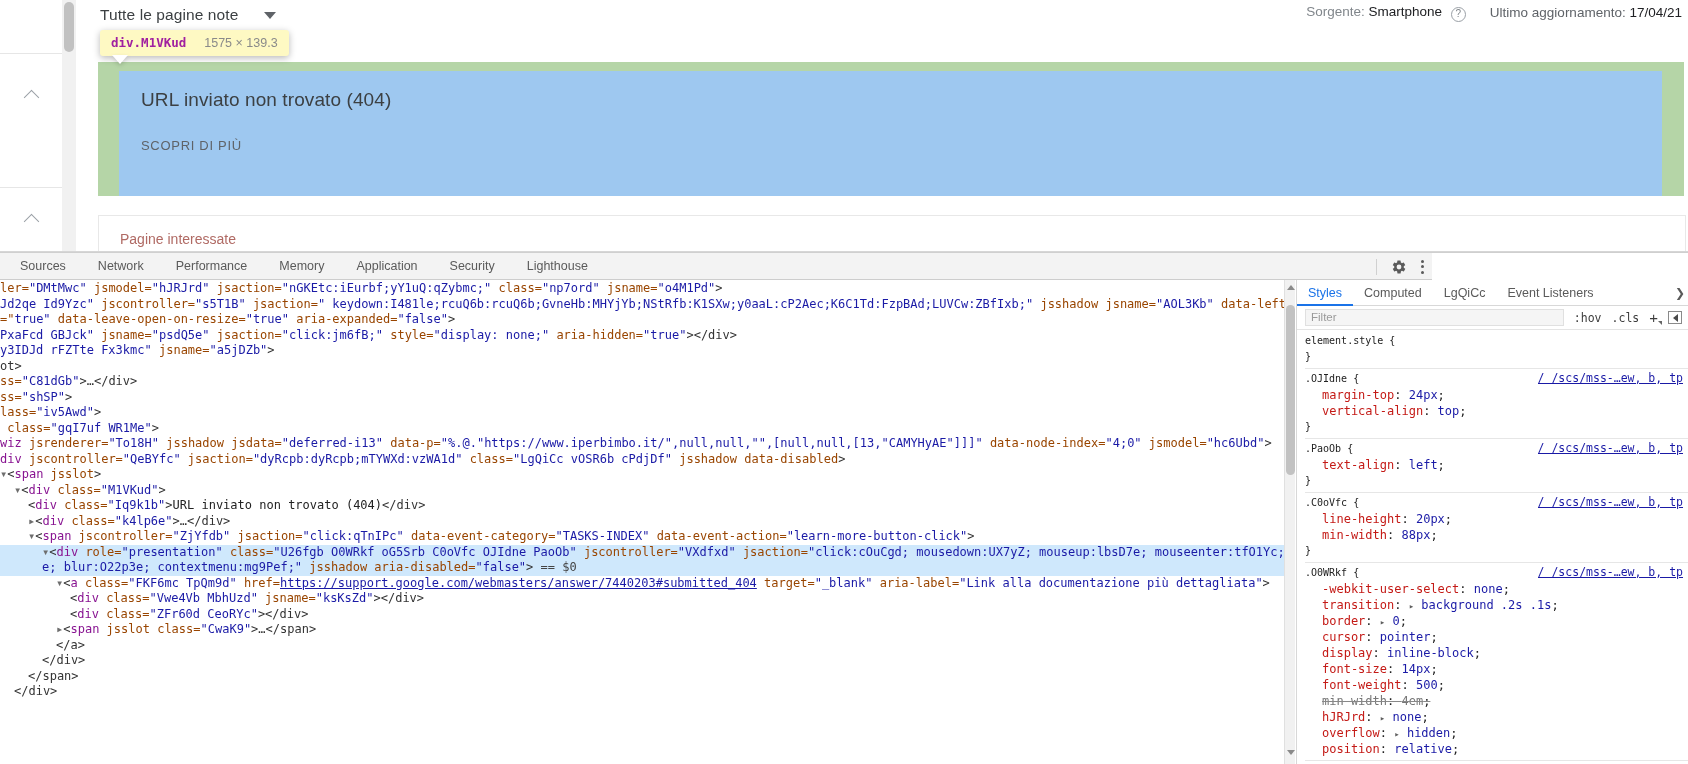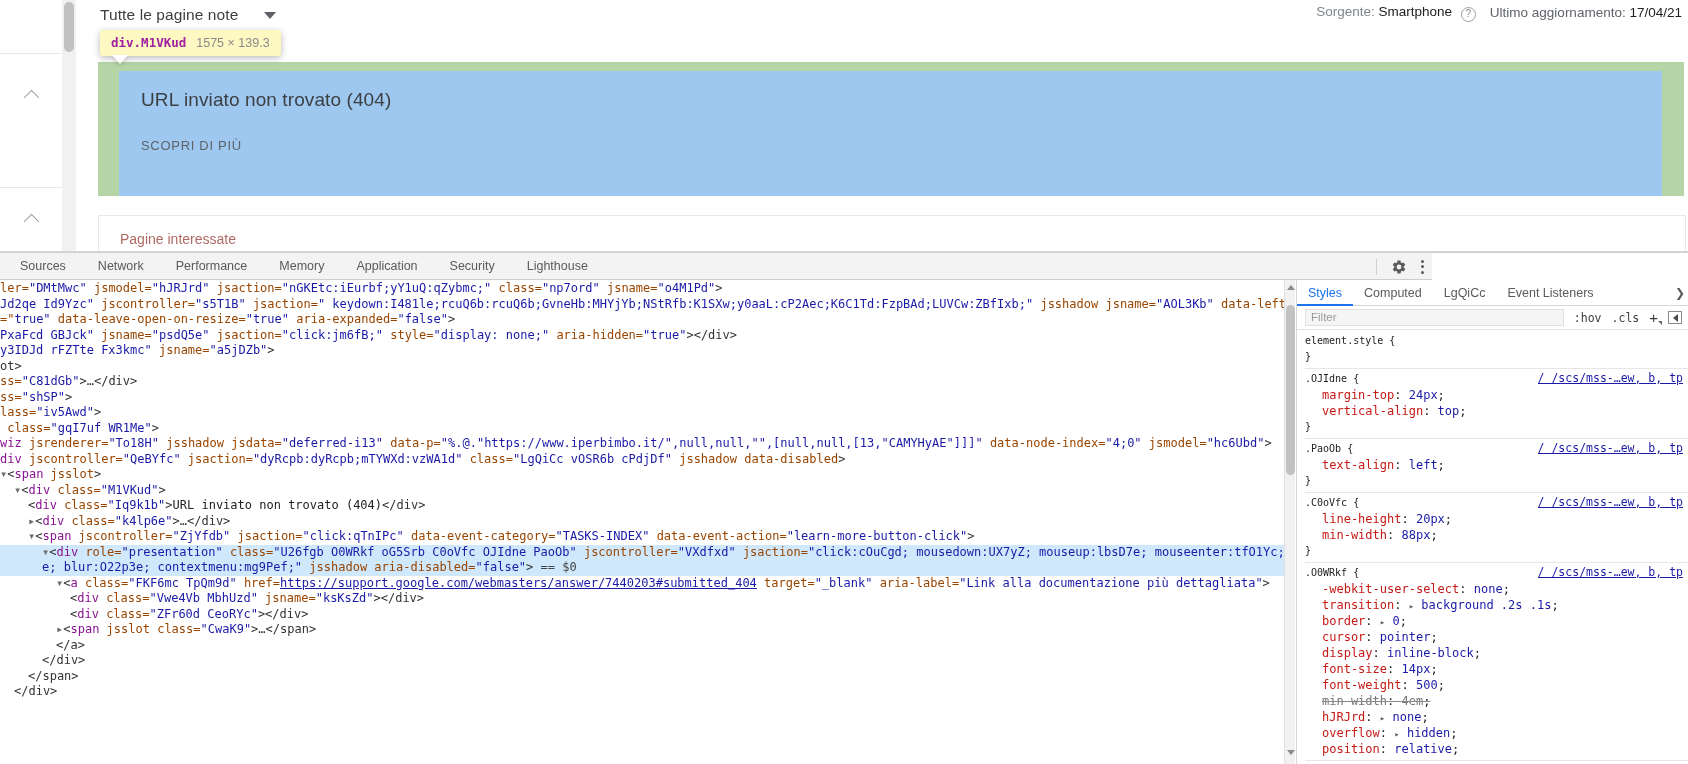--- a/index.html
+++ b/index.html
@@ -30,21 +30,21 @@
   }
   .caret-down {
     width: 0; height: 0;
     border-left: 6px solid transparent;
     border-right: 6px solid transparent;
     border-top: 7px solid #5f6368;
   }
 
   .hdr-right {
     position: absolute; right: 0px; top: 4px;
-    display: flex; align-items: center; gap: 14px;
+    display: flex; align-items: center; gap: 24px;
     font-size: 13.5px; color: #5f6368;
     padding-right: 6px;
   }
   .hdr-right .src-label { color: #80868b; }
   .hdr-right .src-val { color: #202124; }
   .help-circle {
     display: inline-flex; align-items: center; justify-content: center;
     width: 15px; height: 15px; border: 1px solid #9aa0a6; border-radius: 50%;
     font-size: 10px; color: #80868b; line-height: 1; margin-left: 5px;
     position: relative; top: 1px;
@@ -85,21 +85,21 @@
   .dt-tooltip {
     position: absolute; left: 100px; top: 30px;
     background: #fef9c3; border-radius: 3px;
     box-shadow: 0 2px 7px rgba(0,0,0,.28);
     padding: 5px 11px 6px 11px;
     display: flex; align-items: baseline; gap: 10px;
     font-family: "DejaVu Sans Mono", monospace;
     font-size: 12.5px; z-index: 40;
   }
   .dt-tooltip .tag { color: #a020a0; font-weight: bold; }
-  .dt-tooltip .dims { color: #8a8a8a; font-family: "Liberation Sans", sans-serif; font-size: 12.5px;}
+  .dt-tooltip .dims { color: #8a8a8a; font-family: "Liberation Sans", sans-serif; font-size: 12.5px; margin-left: 8px;}
   .dt-tooltip:after {
     content: ""; position: absolute; left: 12px; bottom: -8px;
     border-left: 8px solid transparent; border-right: 8px solid transparent;
     border-top: 9px solid #fff;
     filter: drop-shadow(0 2px 2px rgba(0,0,0,.15));
   }
 
   
   .hl-outer {
     position: absolute; left: 98px; top: 62px;

